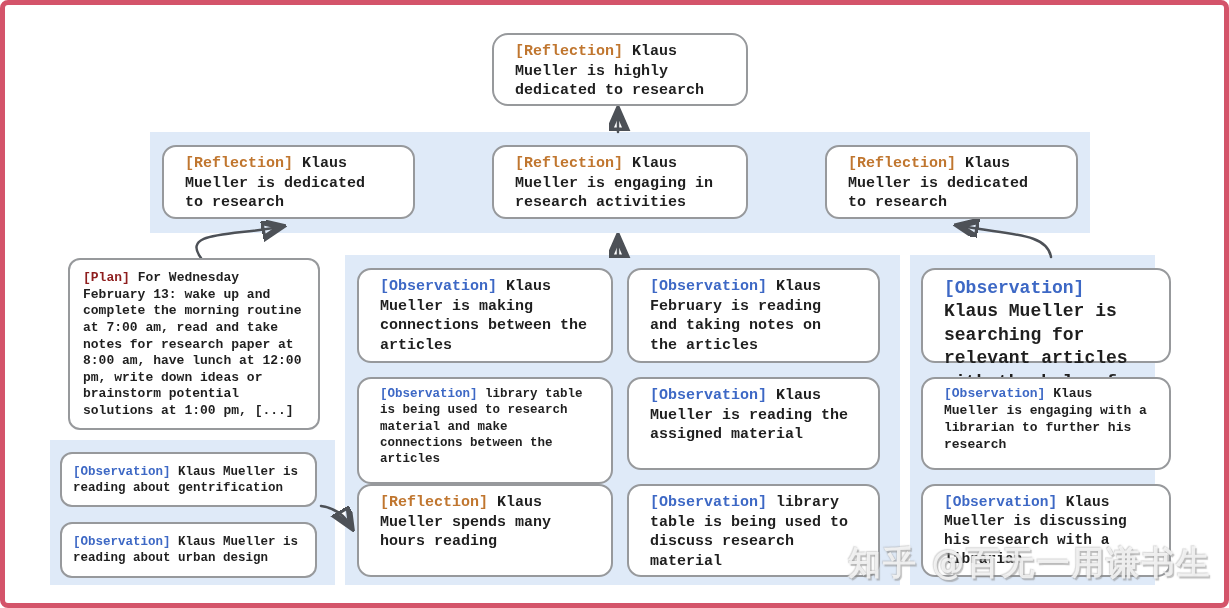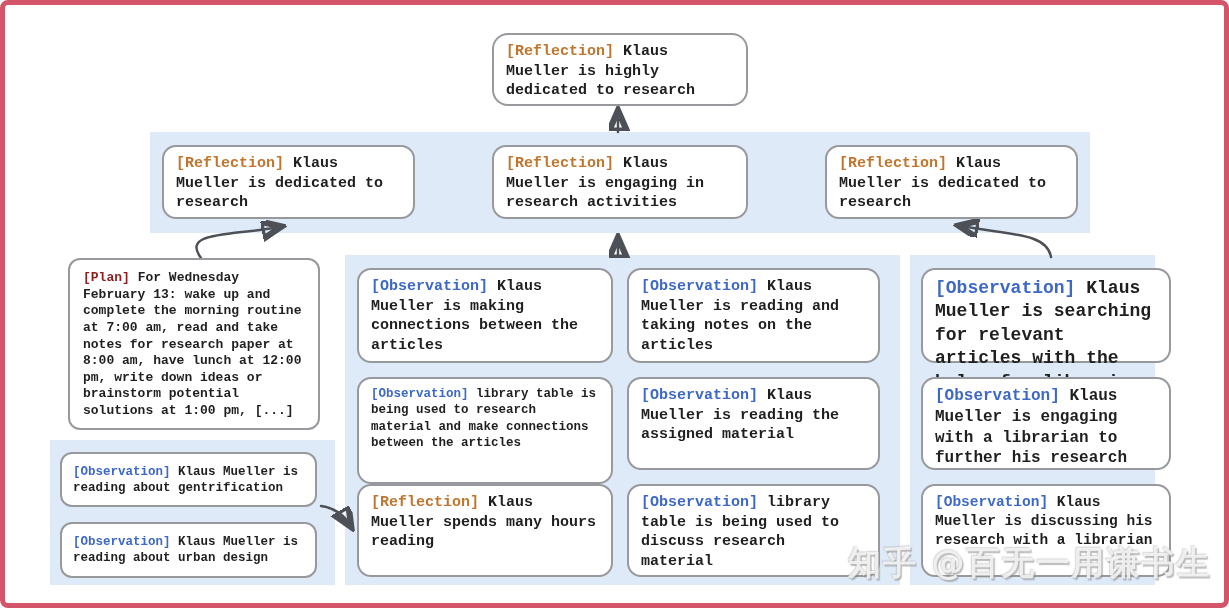--- a/index.html
+++ b/index.html
@@ -24,21 +24,21 @@
     font-family:"Liberation Mono","DejaVu Sans Mono",monospace;
   }
   .band{position:absolute;background:var(--band-bg);z-index:0;}
   .arrows{position:absolute;left:0;top:0;width:1229px;height:608px;z-index:1;pointer-events:none;}
   .arrows path{stroke:var(--arrow);stroke-width:2.5;fill:none;stroke-linecap:round;}
   .node{
     position:absolute;z-index:2;
     background:#ffffff;
     border:2px solid var(--box-border);
     border-radius:14px;
-    padding:7px 12px;
+    padding:7px 21px;
     box-sizing:border-box;
     font-weight:bold;
     color:var(--text);
     font-size:15px;line-height:1.3;
     word-spacing:normal;
   }
   .node .tag-reflection{color:var(--reflection-label);}
   .node .tag-observation{color:var(--observation-label);}
   .node .tag-plan{color:var(--plan-label);}
   .node.small{font-size:12.5px;line-height:1.3;}
@@ -116,36 +116,36 @@
     <span class="tag-observation">[Observation]</span>
     <span>library table is being used to research material and make connections between the articles</span>
   </div>
   <div class="node" style="left:352px;top:479px;width:256px;height:93px;">
     <span class="tag-reflection">[Reflection]</span>
     <span>Klaus Mueller spends many hours reading</span>
   </div>
 
   <div class="node" style="left:622px;top:263px;width:253px;height:95px;">
     <span class="tag-observation">[Observation]</span>
-    <span>Klaus Mueller is reading and taking notes on the articles</span>
+    <span>Klaus February is reading and taking notes on the articles</span>
   </div>
   <div class="node" style="left:622px;top:372px;width:253px;height:93px;">
     <span class="tag-observation">[Observation]</span>
     <span>Klaus Mueller is reading the assigned material</span>
   </div>
   <div class="node" style="left:622px;top:479px;width:253px;height:93px;">
     <span class="tag-observation">[Observation]</span>
     <span>library table is being used to discuss research material</span>
   </div>
 
   <div class="node" style="left:916px;top:263px;width:250px;height:95px;font-size:18px;">
     <span class="tag-observation">[Observation]</span>
     <span>Klaus Mueller is searching for relevant articles with the help of a librarian</span>
   </div>
-  <div class="node" style="left:916px;top:372px;width:250px;height:93px;font-size:16px;">
+  <div class="node" style="left:916px;top:372px;width:250px;height:93px;font-size:13px;">
     <span class="tag-observation">[Observation]</span>
     <span>Klaus Mueller is engaging with a librarian to further his research</span>
   </div>
   <div class="node" style="left:916px;top:479px;width:250px;height:93px;font-size:14.5px;">
     <span class="tag-observation">[Observation]</span>
     <span>Klaus Mueller is discussing his research with a librarian</span>
   </div>
 
   <div class="watermark">知乎 @百无一用谦书生</div>
 

